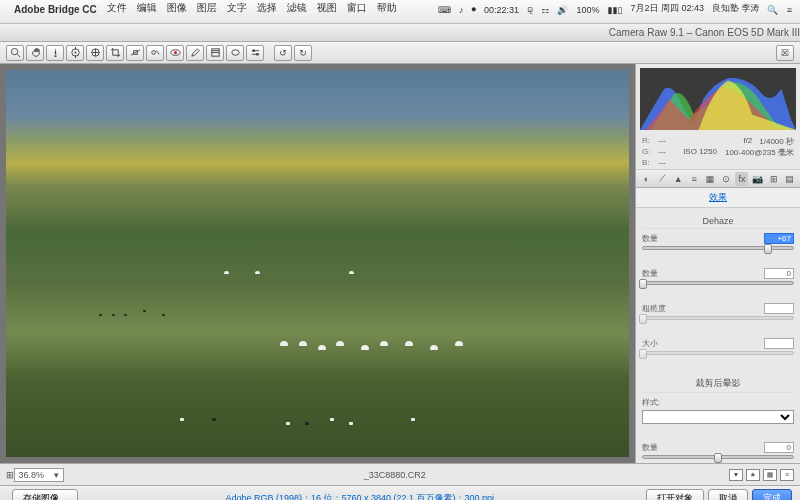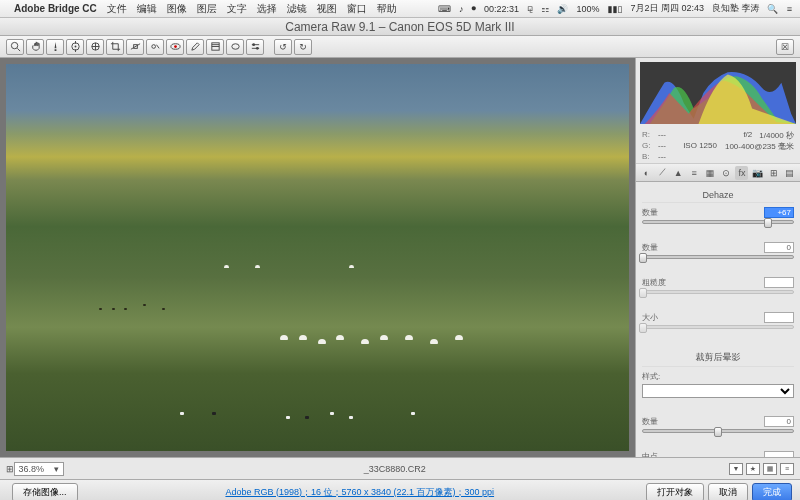--- a/index.html
+++ b/index.html
@@ -1,23 +1,23 @@
 <!DOCTYPE html>
 <html><head>
 <meta charset="utf-8">
 <style>
 *{margin:0;padding:0;box-sizing:border-box;font-family:"Helvetica Neue",sans-serif;-webkit-font-smoothing:antialiased}
 body{width:800px;height:500px;overflow:hidden;background:#e8e8e8}
-.menubar{height:18px;background:linear-gradient(#fafafa,#e8e8e8);border-bottom:1px solid #bbb;display:flex;align-items:center;padding:0 8px;font-size:10px;color:#333}
+.menubar{height:24px;background:linear-gradient(#fafafa,#e8e8e8);border-bottom:1px solid #bbb;display:flex;align-items:flex-end;padding:8px 8px;font-size:10px;color:#333}
 .menubar .apple{font-size:12px;margin-right:6px}
 .menubar .app{font-weight:bold;margin-right:10px}
 .menubar .m{margin-right:10px;cursor:default}
 .menubar .spacer{flex:1}
 .menubar .r{margin-left:8px;font-size:9px}
-.titlebar{height:18px;background:linear-gradient(#f0f0f0,#dadada);border-bottom:1px solid #aaa;display:flex;align-items:center;justify-content:center;font-size:12px;color:#555;position:relative}
+.titlebar{height:18px;background:linear-gradient(#f0f0f0,#dadada);border-bottom:1px solid #aaa;display:flex;align-items:center;justify-content:flex-end;font-size:10px;color:#555;position:relative}
 .toolbar{height:22px;background:linear-gradient(#f4f4f4,#e0e0e0);border-bottom:1px solid #aaa;display:flex;align-items:center;padding:0 6px;gap:2px}
 .tbtn{width:18px;height:16px;background:linear-gradient(#fff,#e0e0e0);border:1px solid #999;border-radius:2px;display:flex;align-items:center;justify-content:center;font-size:9px;color:#444;cursor:pointer}
 .tbtn svg{width:11px;height:11px}
 .main{display:flex;height:399px}
 .preview{flex:1;background:#757575;padding:6px;display:flex;flex-direction:column}
 .img{flex:1;background:linear-gradient(180deg,#5a7a95 0%,#6a88a0 12%,#8a9a6a 18%,#b8b04a 24%,#7a8850 30%,#4a6838 42%,#587040 55%,#758a50 68%,#4a6030 80%,#3a5028 100%);position:relative;overflow:hidden}
 .yurt{position:absolute;width:8px;height:5px;background:#f0f0ea;border-radius:4px 4px 1px 1px}
 .herd{position:absolute;width:3px;height:2px;background:#2a2a1a;border-radius:1px}
 .cow{position:absolute;width:4px;height:3px;background:#eee;border-radius:1px}
 .filmstrip{height:22px;background:#e8e8e8;border-top:1px solid #aaa;display:flex;align-items:center;padding:0 6px;font-size:9px;color:#555}
@@ -234,20 +234,21 @@
       <span class="ti">⟋</span>
       <span class="ti">▲</span>
       <span class="ti">≡</span>
       <span class="ti">▦</span>
       <span class="ti">⊙</span>
       <span class="ti" style="background:#ccc;border-radius:2px">fx</span>
       <span class="ti">📷</span>
       <span class="ti">⊞</span>
       <span class="ti">▤</span>
     </div>
+    <div class="panelname">效果</div>
     <div class="adjust">
       <div class="section">Dehaze</div>
       <div class="ctrl">
         <div class="lbl">
             <span>数量</span>
             <span class="val hl">+67</span>
           </div>
         <div class="slider">
             <div class="thumb" style="left:83%"></div>
           </div>

